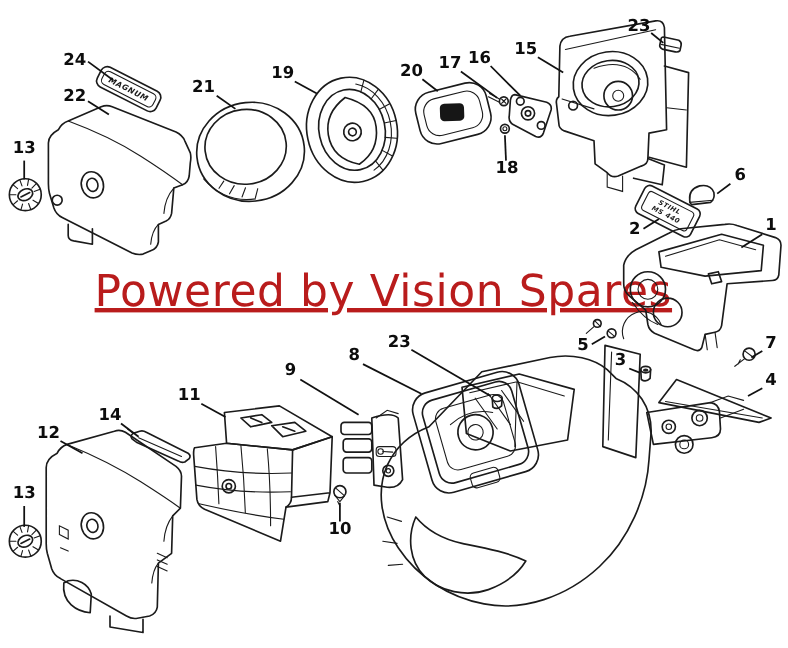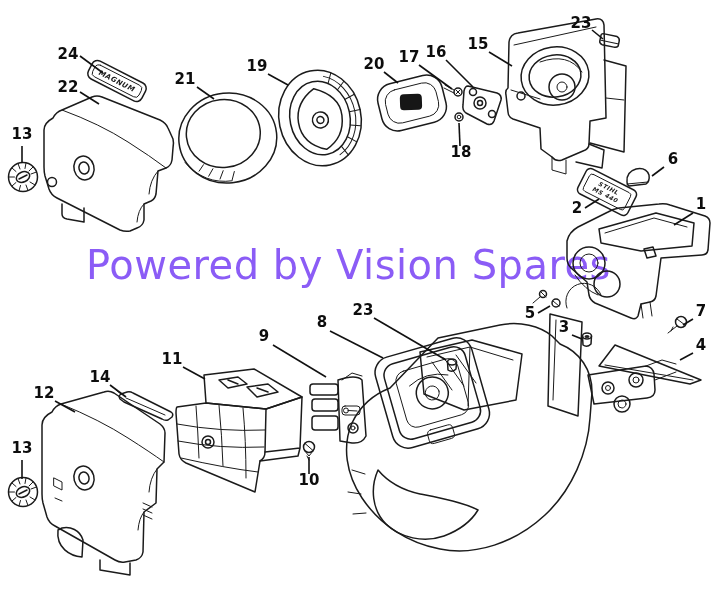--- a/index.html
+++ b/index.html
@@ -14,21 +14,21 @@
   .thin{stroke:#1b1b1b;stroke-width:1;fill:none;stroke-linecap:round;}
   .leader{stroke:#111;stroke-width:1.6;fill:none;}
   .callout{font:bold 15px "DejaVu Sans",sans-serif;fill:#0d0d0d;text-anchor:middle;}
   .sticker{font:bold italic 7px "DejaVu Sans",sans-serif;fill:#1b1b1b;text-anchor:middle;letter-spacing:.5px;}
 </style>
 </head>
 <body>
 
 <div class="stage">
 
-  <div class="watermark" style="color: #8b5cf6;">Powered by Vision Spares</div>
+  <div class="watermark" style="color: #b91c1c; text-decoration: underline;">Powered by Vision Spares</div>
 
   <svg class="diagram" width="716" height="589" viewBox="0 0 716 589">
 
     <defs>
       <g id="knob-shape">
         <circle r="14.5" class="ln"></circle>
         <line x1="13.5" y1="-5" x2="8" y2="-3" class="thin"></line>
         <line x1="10" y1="-10" x2="6" y2="-6" class="thin"></line>
         <line x1="3" y1="-14" x2="2" y2="-8.5" class="thin"></line>
         <line x1="-5" y1="-13.5" x2="-3" y2="-8" class="thin"></line>

